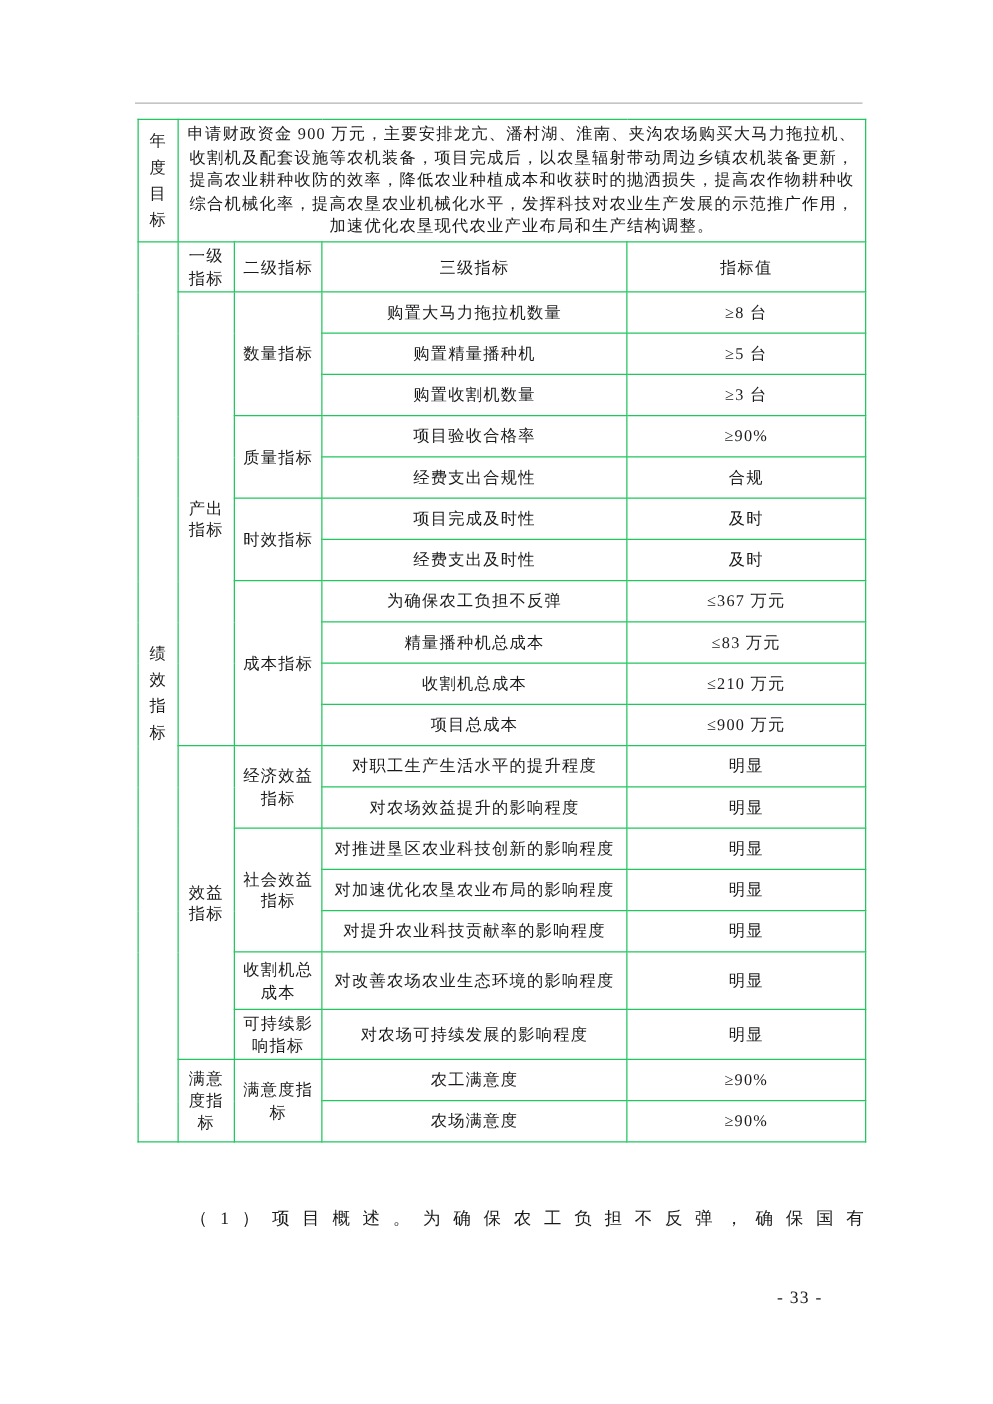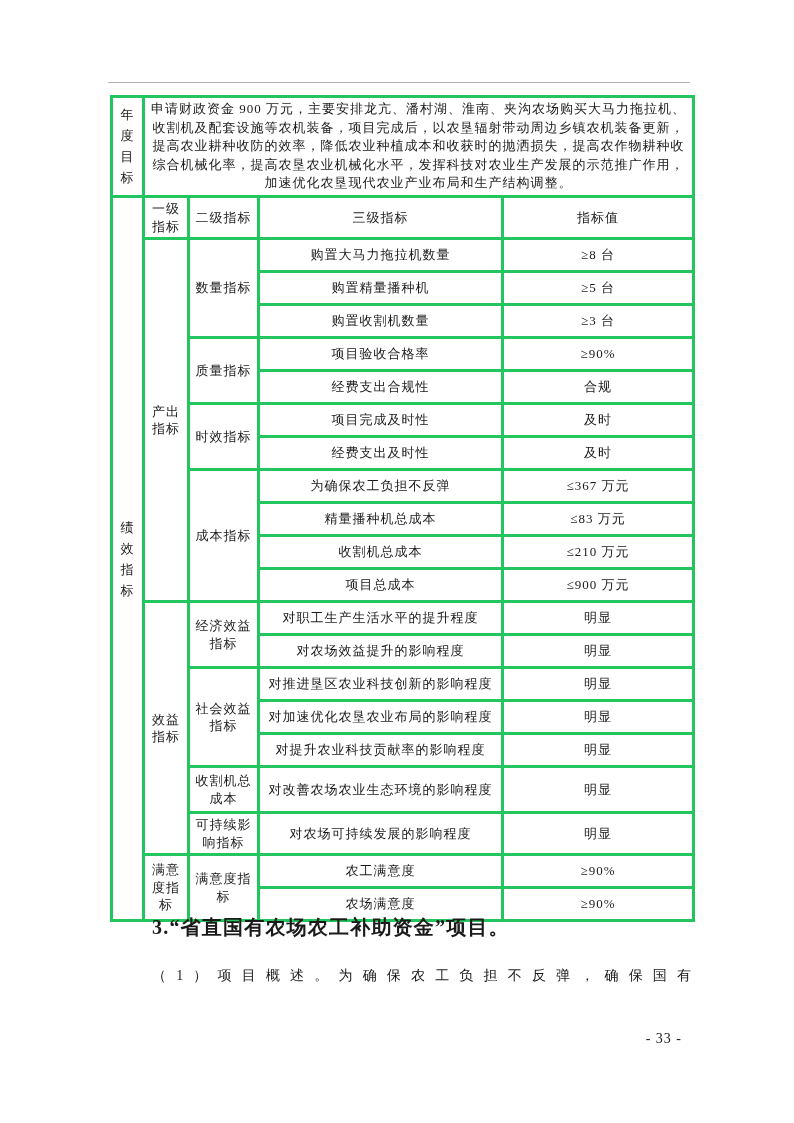--- a/index.html
+++ b/index.html
@@ -15,21 +15,21 @@
   .header-rule{
     position:absolute;left:108px;top:82px;width:582px;height:0;
     border-top:1px solid #b3b3b3;
   }
   table.perf{
     position:absolute;left:110px;top:95px;width:582px;
     border-collapse:collapse;table-layout:fixed;
     font-size:13px;line-height:1.35;
   }
   table.perf td{
-    border:3px solid #22c55e;
+    border:1px solid #22c55e;
     padding:2px 4px;
     vertical-align:middle;
     text-align:center;
     letter-spacing:1px;
   }
   
   td.side{
     width:32px;padding:0 8px;
     word-break:break-all;line-break:anywhere;
     letter-spacing:0;line-height:21px;
@@ -61,21 +61,21 @@
   .para-line{
     position:absolute;left:110px;width:582px;height:40px;
     font-size:14px;line-height:40px;
     letter-spacing:1px;
     text-align:justify;text-align-last:justify;text-justify:inter-character;
     white-space:nowrap;
   }
   .para-line.l1{top:956px;text-indent:42px;}
   .para-line.l2{top:996px;}
   .page-number{
-    position:absolute;top:1031px;right:112px;
+    position:absolute;top:1031px;right:136px;
     font-size:14px;letter-spacing:1px;
   }
 </style>
 </head>
 <body>
 
 <div class="page">
 
   <div class="header-rule"></div>
 
@@ -198,18 +198,17 @@
         <td class="c3">农工满意度</td>
         <td class="c4">≥90%</td>
       </tr>
       <tr class="r">
         <td class="c3">农场满意度</td>
         <td class="c4">≥90%</td>
       </tr>
     </tbody>
   </table>
 
-  <div class="section-heading">3.“省直国有农场农工补助资金”项目。</div>
   <div class="para-line l1">（1）项目概述。为确保农工负担不反弹，确保国有</div>
 
   <div class="page-number">- 33 -</div>
 
 </div>
 
 </body></html>

